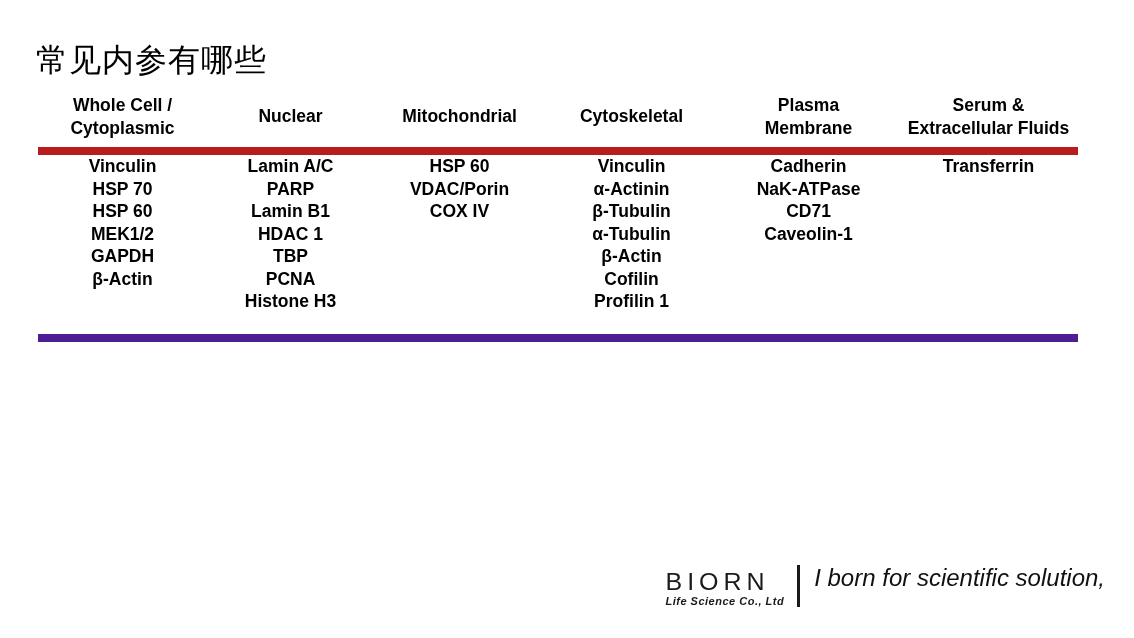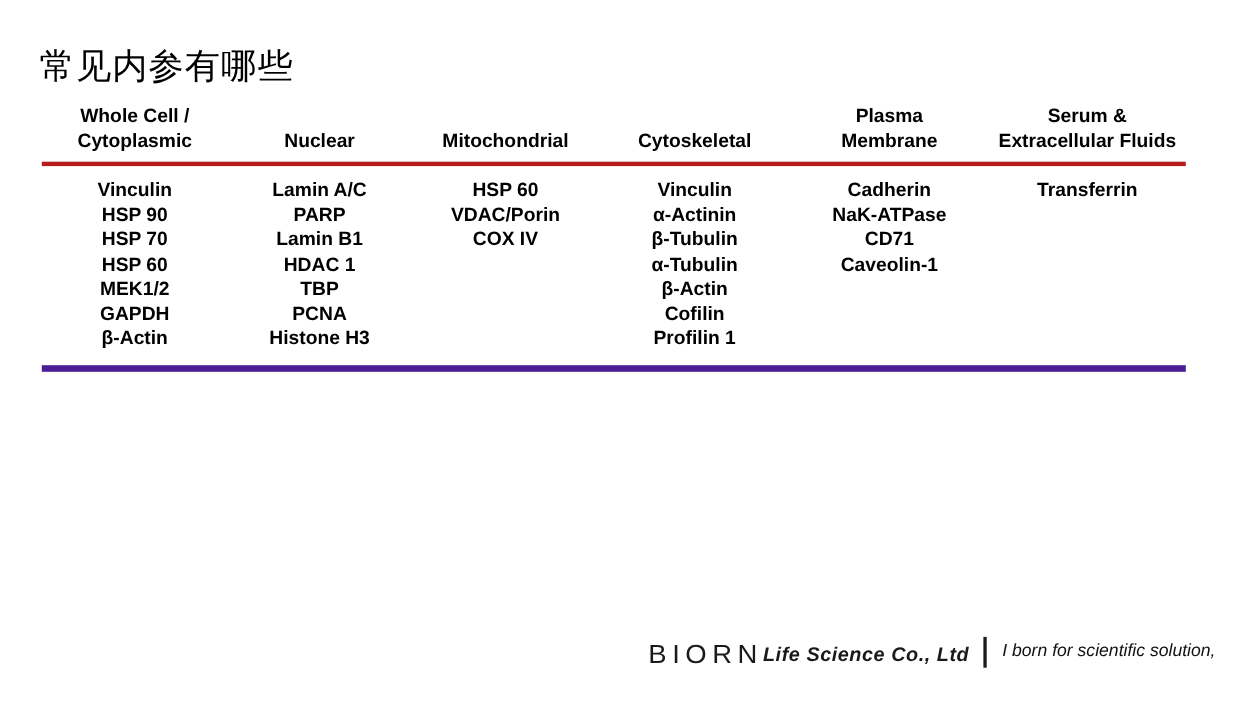--- a/index.html
+++ b/index.html
@@ -27,37 +27,36 @@
 
   
   .table {
     position: absolute;
     left: 38px;
     top: 94px;
     width: 1040px;
   }
   .thead {
     display: flex;
-    align-items: flex-end;
+    align-items: center;
     min-height: 53px;
     padding-bottom: 8px;
-    border-bottom: 4px solid #b91c1c;
+    border-bottom: 8px solid #b91c1c;
   }
   .th {
     text-align: center;
     font-weight: 700;
     font-size: 17.5px;
     line-height: 22.5px;
   }
   .th span { display: block; }
   .tbody {
     display: flex;
     height: 187px;
-    padding-top: 10px;
-    border-bottom: 6px solid #4c1d95;
+    border-bottom: 8px solid #4c1d95;
   }
   .col { text-align: center; }
   .cell {
     font-weight: 700;
     font-size: 17.5px;
     line-height: 22.5px;
     white-space: nowrap;
   }
   .c0 { width: 169px; }
   .c1 { width: 167px; }
@@ -69,49 +68,49 @@
   
   .footer {
     position: absolute;
     right: 29px;
     bottom: 31px;
     display: flex;
     align-items: stretch;
   }
   .logo-block {
     display: flex;
-    flex-direction: row;
+    flex-direction: column;
     justify-content: flex-start;
     padding-top: 4px;
     margin-right: 13px;
   }
   .logo-text {
     font-size: 25px;
     font-weight: 400;
     letter-spacing: 5px;
     line-height: 24px;
     color: #1a1a1a;
     transform: scaleY(0.95);
   }
   .logo-sub {
-    font-size: 18px;
+    font-size: 11px;
     font-weight: 700;
     font-style: italic;
     letter-spacing: 0.5px;
     margin-top: 2px;
     color: #1a1a1a;
     white-space: nowrap;
   }
   .divider {
     width: 3px;
     background: #1a1a1a;
     margin-right: 14px;
   }
   .slogan {
-    font-size: 16px;
+    font-size: 24px;
     font-style: italic;
     font-weight: 400;
     line-height: 21px;
     padding-top: 2px;
     color: #111111;
     white-space: nowrap;
   }
 </style>
 </head>
 <body>
@@ -142,21 +141,20 @@
       </div>
       <div class="th c5">
         <span>Serum &amp;</span>
         <span>Extracellular Fluids</span>
       </div>
     </div>
 
     <div class="tbody">
       <div class="col c0">
         <div class="cell">Vinculin</div>
-        <div class="cell">HSP 90</div>
         <div class="cell">HSP 70</div>
         <div class="cell">HSP 60</div>
         <div class="cell">MEK1/2</div>
         <div class="cell">GAPDH</div>
         <div class="cell">β-Actin</div>
       </div>
       <div class="col c1">
         <div class="cell">Lamin A/C</div>
         <div class="cell">PARP</div>
         <div class="cell">Lamin B1</div>

